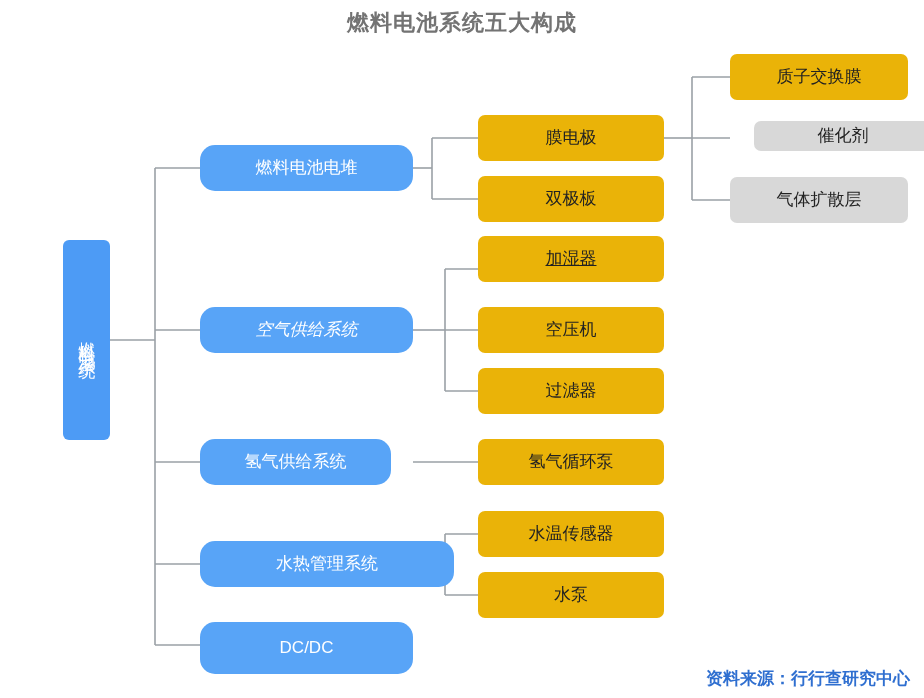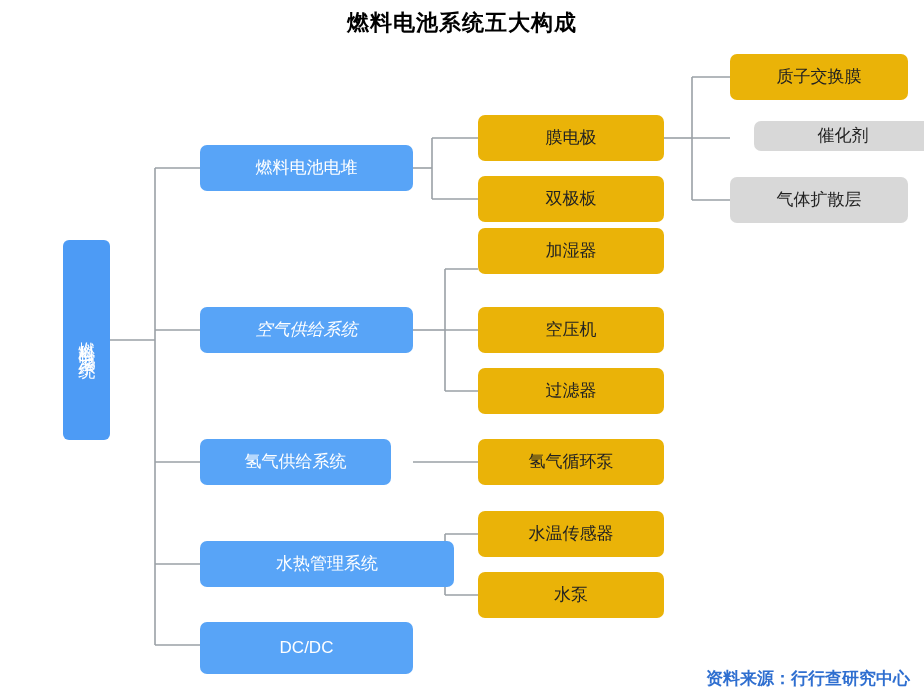--- a/index.html
+++ b/index.html
@@ -9,21 +9,21 @@
     font-family:"Liberation Sans","DejaVu Sans",sans-serif;
     position:relative;
     overflow:hidden;
   }
   #title{
     position:absolute;
     top:8px;left:0;width:924px;
     text-align:center;
     font-size:22px;
     font-weight:bold;
-    color:#000000;
+    color:#737373;
     letter-spacing:1px;
   }
   .node{
     position:absolute;
     box-sizing:border-box;
     display:flex;
     align-items:center;
     justify-content:center;
     text-align:center;
     border-radius:7px;
@@ -41,20 +41,21 @@
   .root span{
     display:block;
     writing-mode:vertical-rl;
     text-orientation:upright;
     letter-spacing:4px;
   }
   .blue{
     background:#58a4f7;
     color:#ffffff;
     font-size:17px;
+    border-radius:15px;
   }
   .grey{
     background:#eab308;
     color:#222222;
   }
   .grey-dark{
     background:#d8d8d8;
     color:#222222;
   }
   .lines{
@@ -146,21 +147,21 @@
 <div class="node grey" style="left:730px;top:54px;width:178px;height:46px;">
   <span>质子交换膜</span>
 </div>
 <div class="node grey-dark" style="left:730px;top:121px;width:178px;height:30px;margin-left:24px;">
   <span>催化剂</span>
 </div>
 <div class="node grey-dark" style="left:730px;top:177px;width:178px;height:46px;">
   <span>气体扩散层</span>
 </div>
 
-<div class="node grey" style="left:478px;top:228px;width:186px;height:46px;">
+<div class="node grey" style="left:478px;top:236px;width:186px;height:46px;text-decoration:underline;">
   <span>加湿器</span>
 </div>
 <div class="node grey" style="left:478px;top:307px;width:186px;height:46px;">
   <span>空压机</span>
 </div>
 <div class="node grey" style="left:478px;top:368px;width:186px;height:46px;">
   <span>过滤器</span>
 </div>
 
 <div class="node grey" style="left:478px;top:439px;width:186px;height:46px;">

